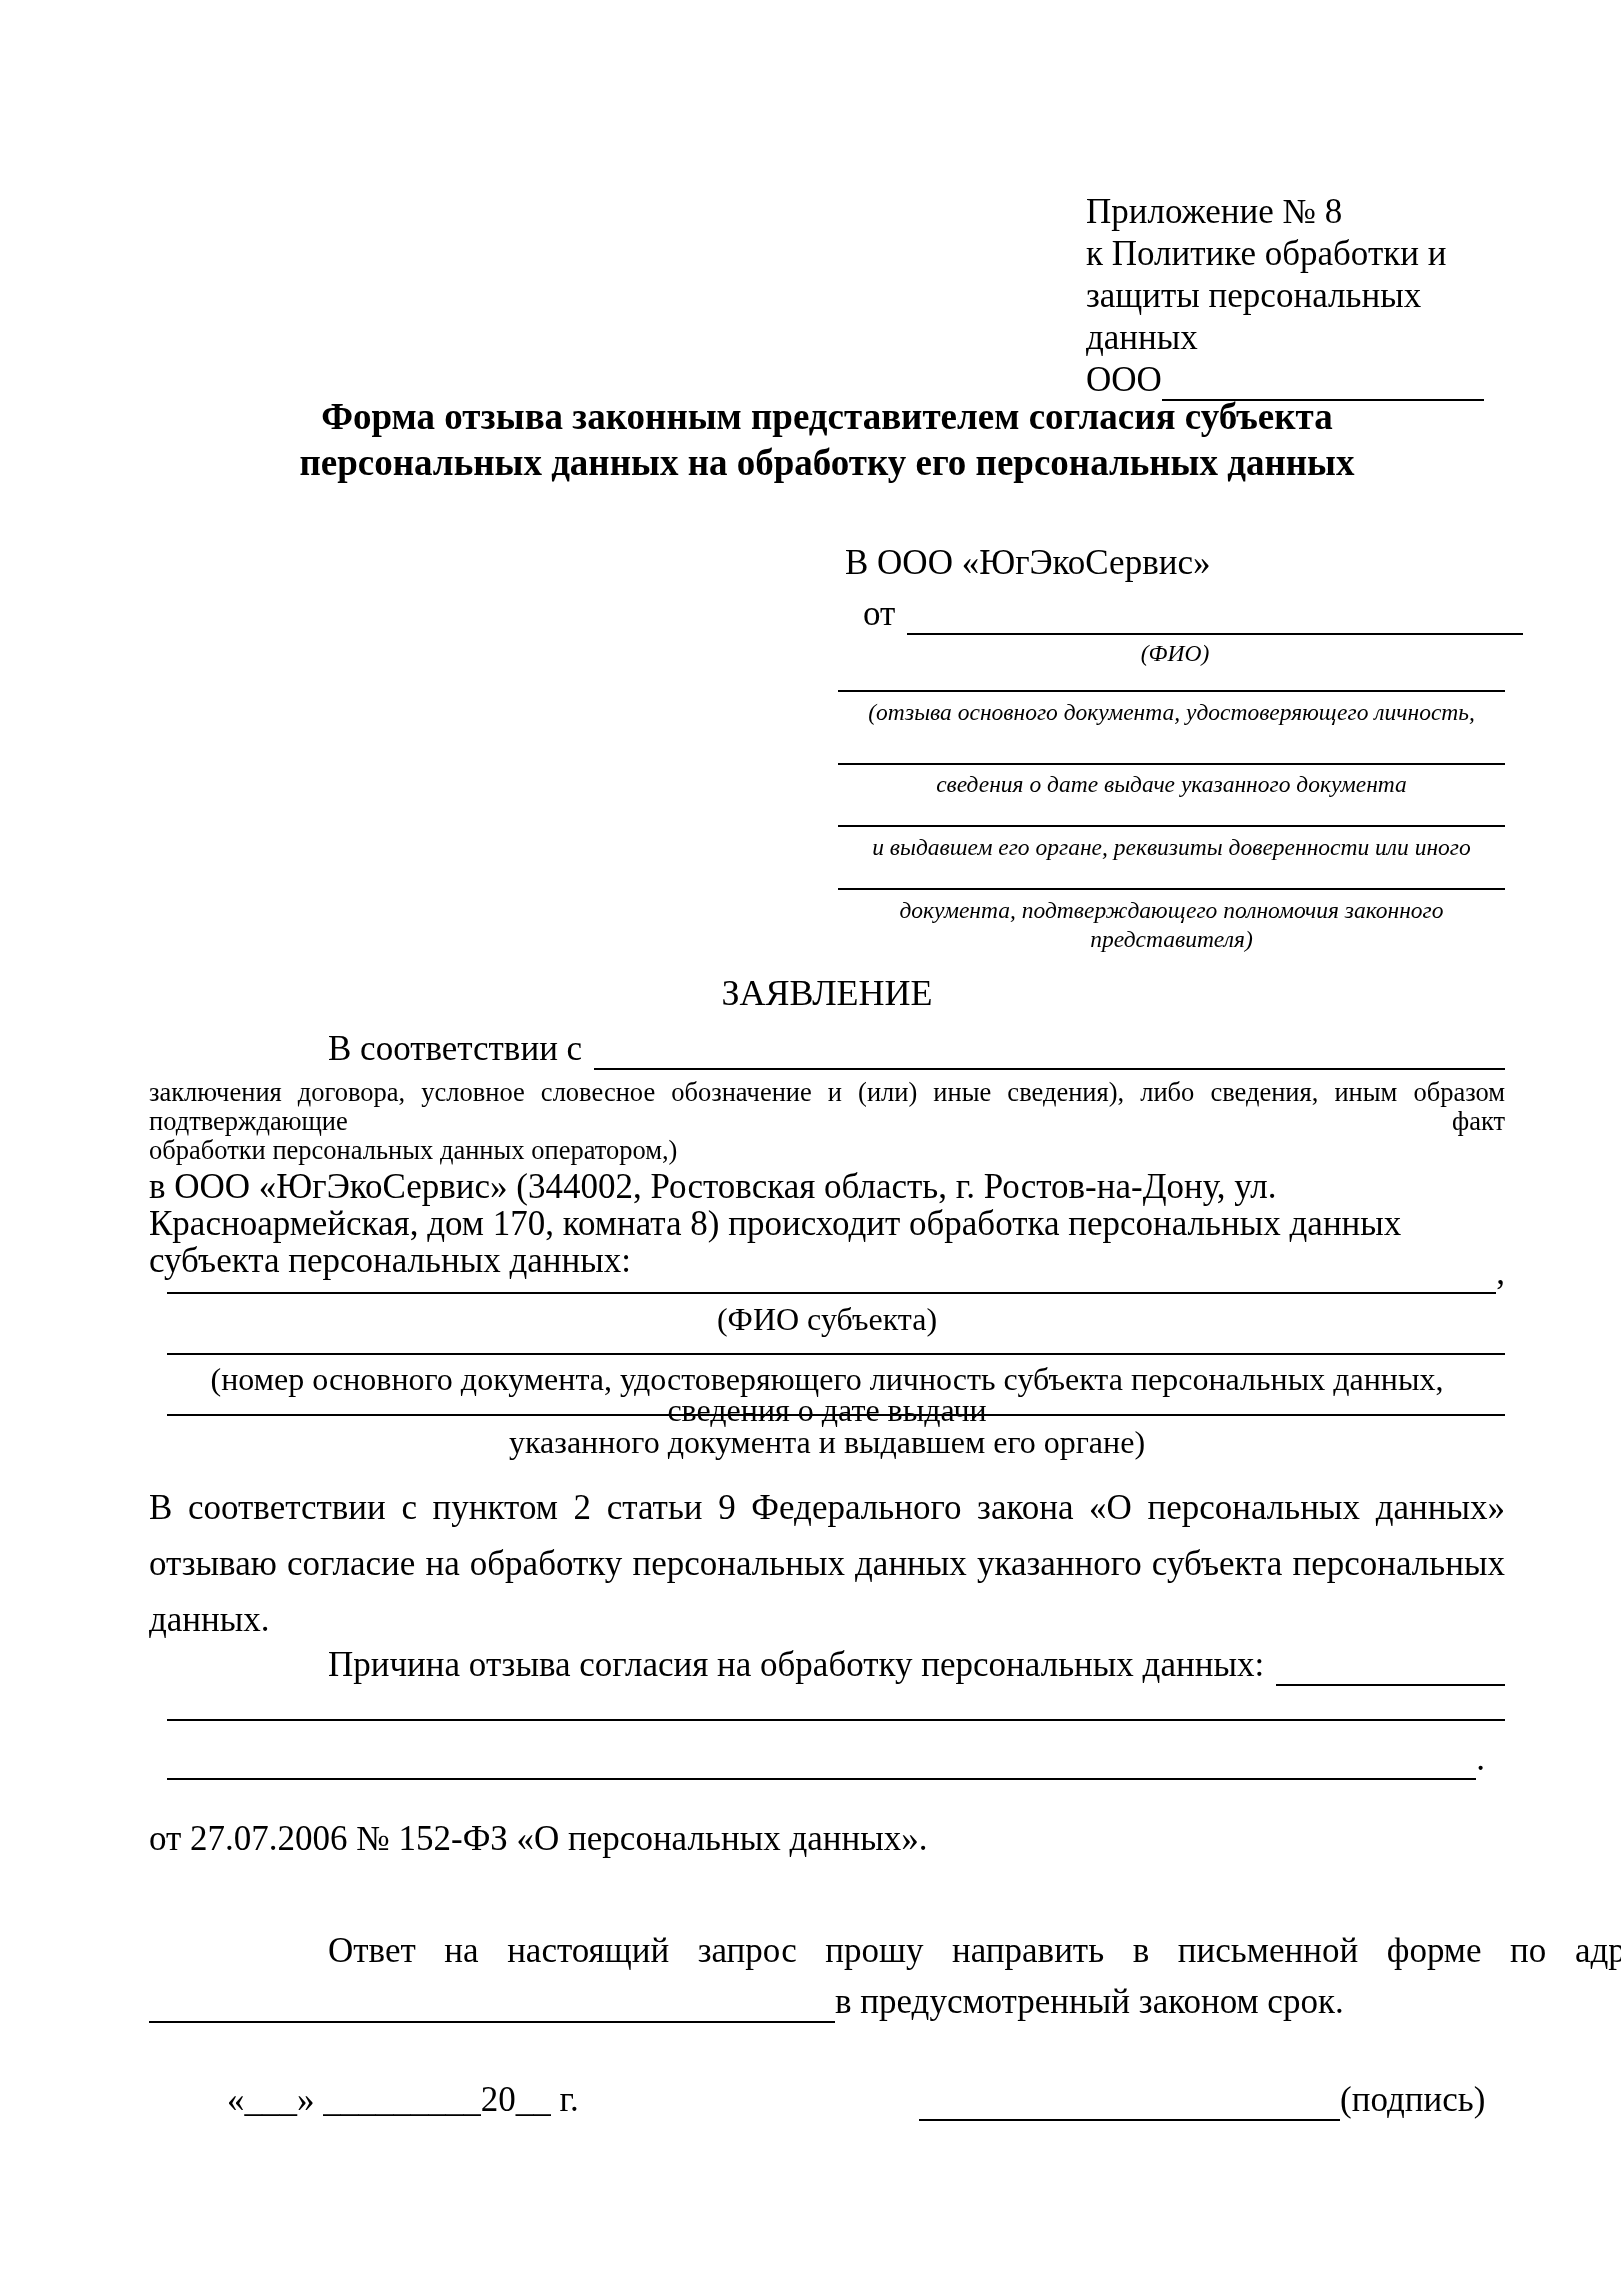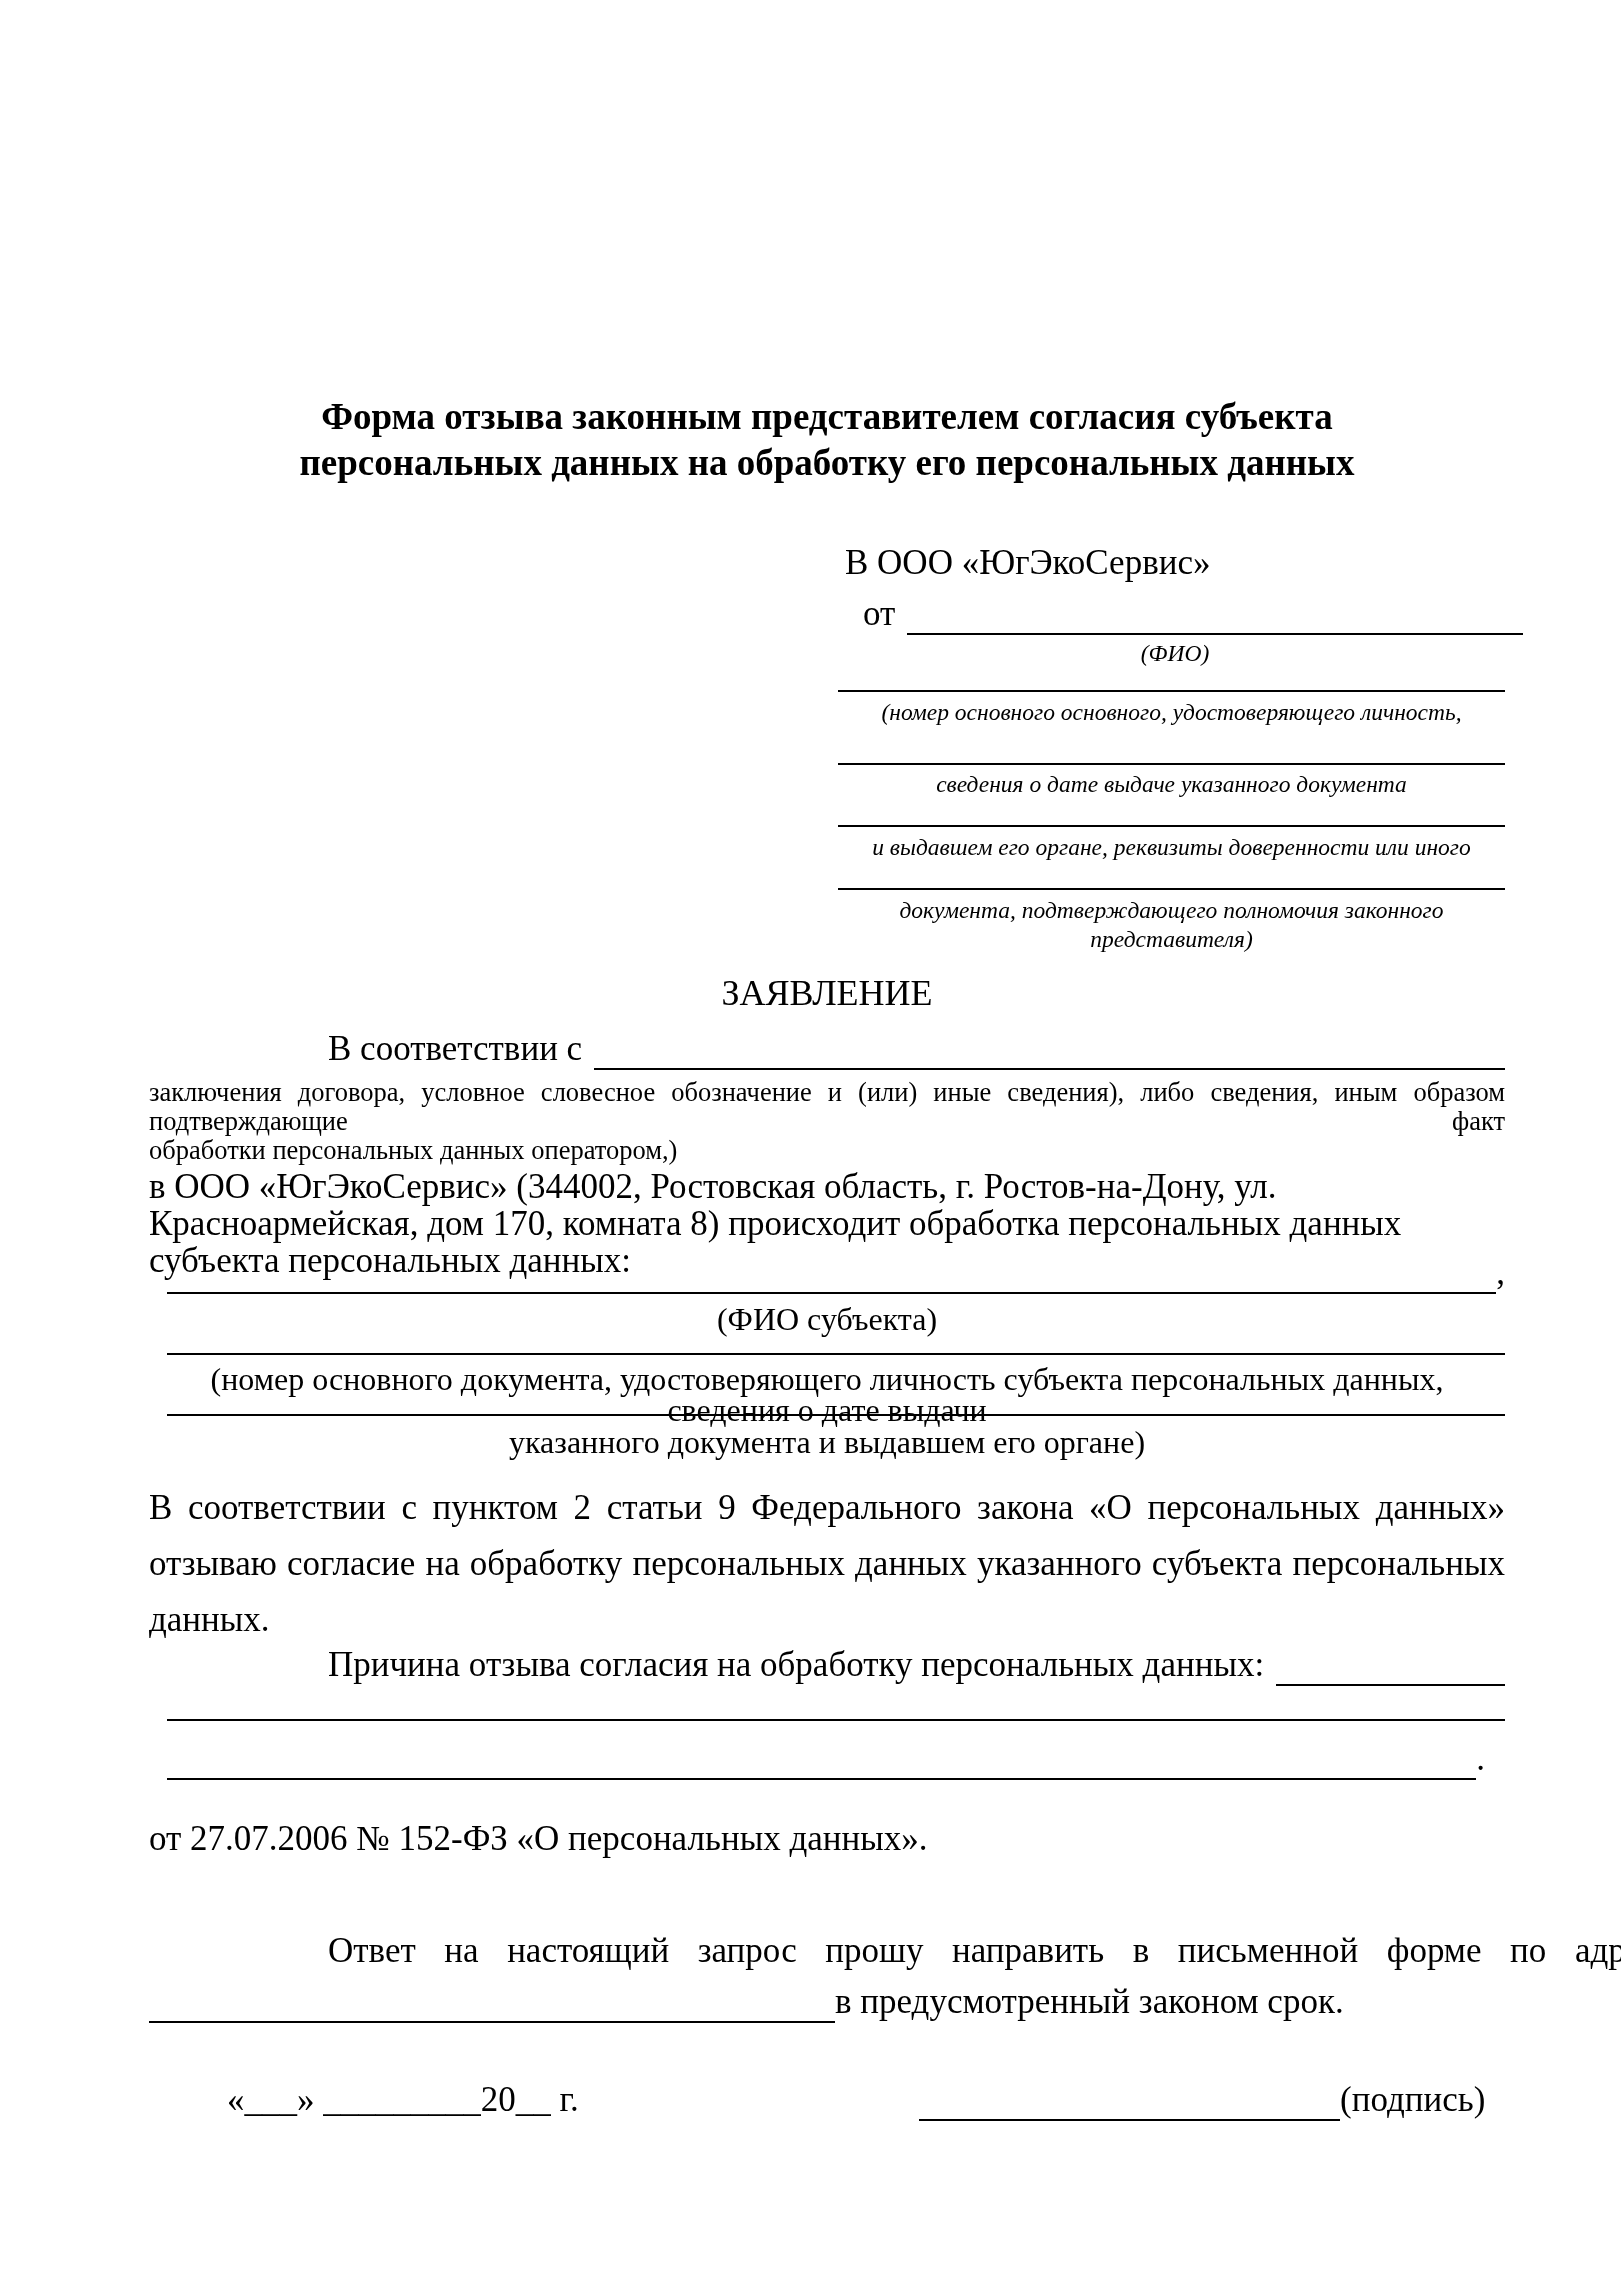--- a/index.html
+++ b/index.html
@@ -27,36 +27,45 @@
   .cap-para { font-size:26.5px; line-height:29px; }
   .op-para { font-size:35px; line-height:37px; }
   .wide-para { font-size:35px; line-height:56px; }
   .indent { padding-left:179px; }
 </style>
 </head>
 <body>
 
 <div class="page">
 
+  <div class="abs annex" style="left:1086px; top:191px; width:398px;">
+    <div>Приложение № 8</div>
+    <div>к Политике обработки и</div>
+    <div>защиты персональных данных</div>
+    <div class="annex-row">
+      <span class="nowrap">ООО</span>
+      <span class="fill-line" style="border-bottom-width:2px;"></span>
+    </div>
+  </div>
 
   <div class="abs doc-title" style="left:149px; width:1356px; top:394px;">
     <div>Форма отзыва законным представителем согласия субъекта</div>
     <div>персональных данных на обработку его персональных данных</div>
   </div>
 
   <div class="abs body-text" style="left:845px; top:541px; width:660px;">В ООО «ЮгЭкоСервис»</div>
 
   <div class="abs body-text field-row" style="left:863px; top:592px; width:660px; height:43px;">
     <span class="nowrap" style="padding-right:11.8px;">от</span>
     <span class="fill-line"></span>
   </div>
   <div class="abs small-caption" style="left:845px; top:639px; width:660px;">(ФИО)</div>
 
   <div class="abs blank" style="left:838px; top:690px; width:667px;"></div>
-  <div class="abs small-caption" style="left:838px; top:698px; width:667px;">(номер основного основного, удостоверяющего личность,</div>
+  <div class="abs small-caption" style="left:838px; top:698px; width:667px;">(отзыва основного документа, удостоверяющего личность,</div>
 
   <div class="abs blank" style="left:838px; top:763px; width:667px;"></div>
   <div class="abs small-caption" style="left:838px; top:770px; width:667px;">сведения о дате выдаче указанного документа</div>
 
   <div class="abs blank" style="left:838px; top:825px; width:667px;"></div>
   <div class="abs small-caption" style="left:838px; top:833px; width:667px;">и выдавшем его органе, реквизиты доверенности или иного</div>
 
   <div class="abs blank" style="left:838px; top:888px; width:667px;"></div>
   <div class="abs small-caption" style="left:838px; top:896px; width:667px;">документа, подтверждающего полномочия законного представителя)</div>
 

